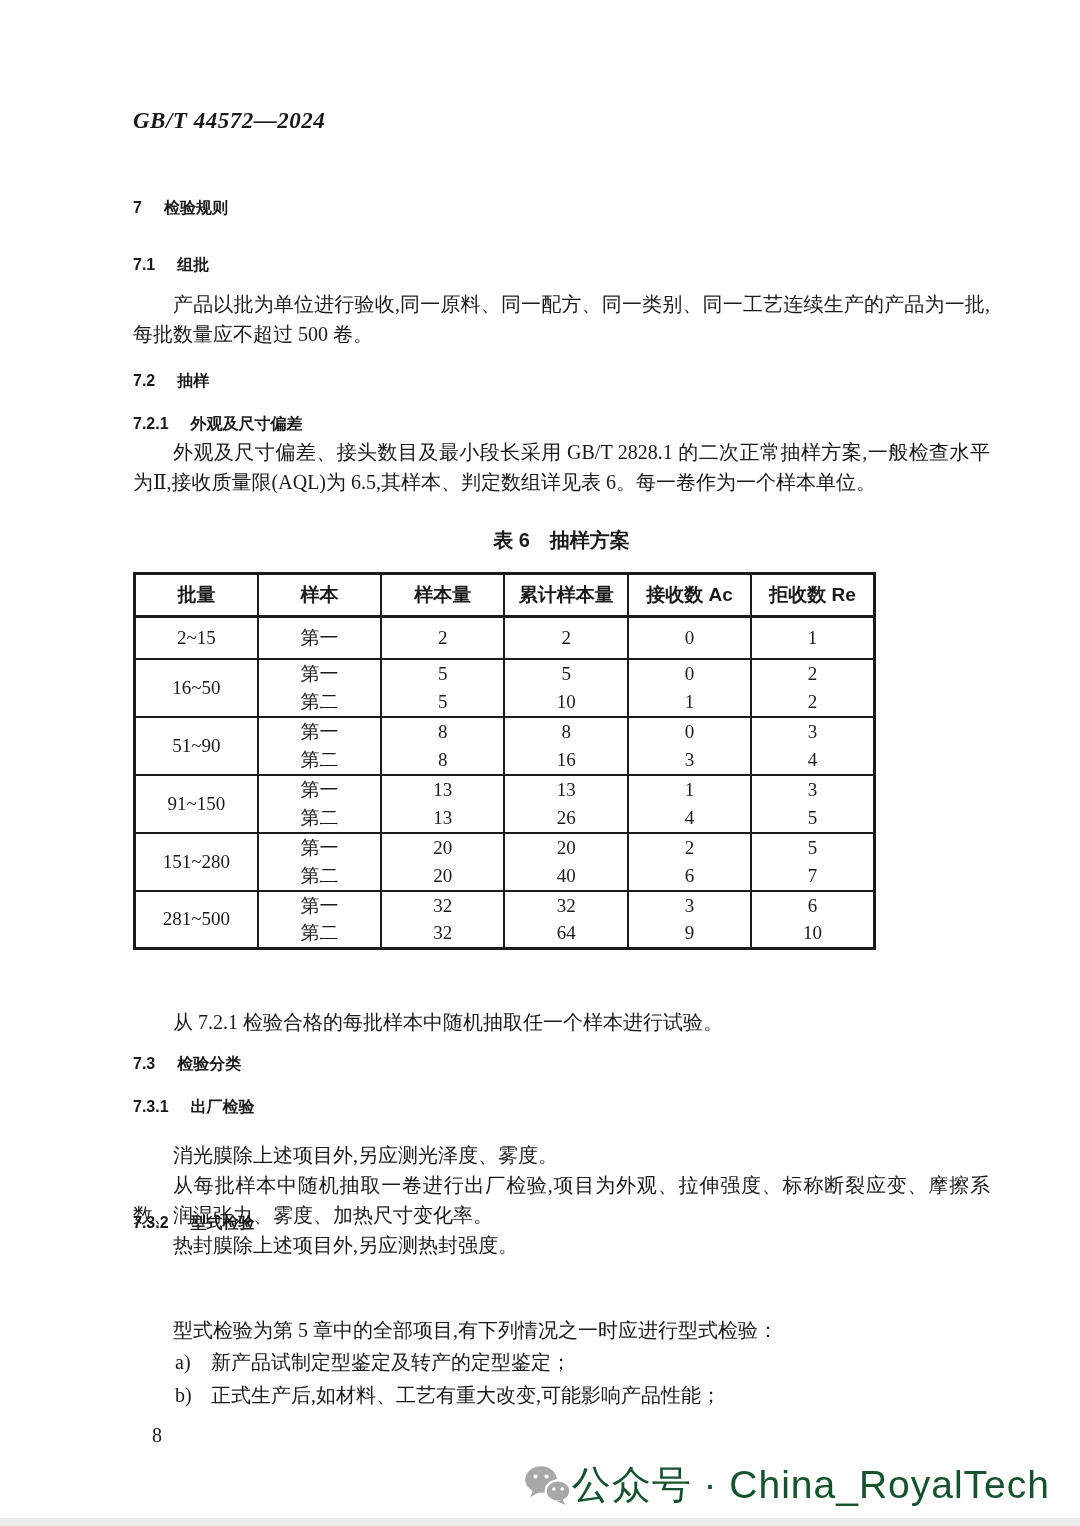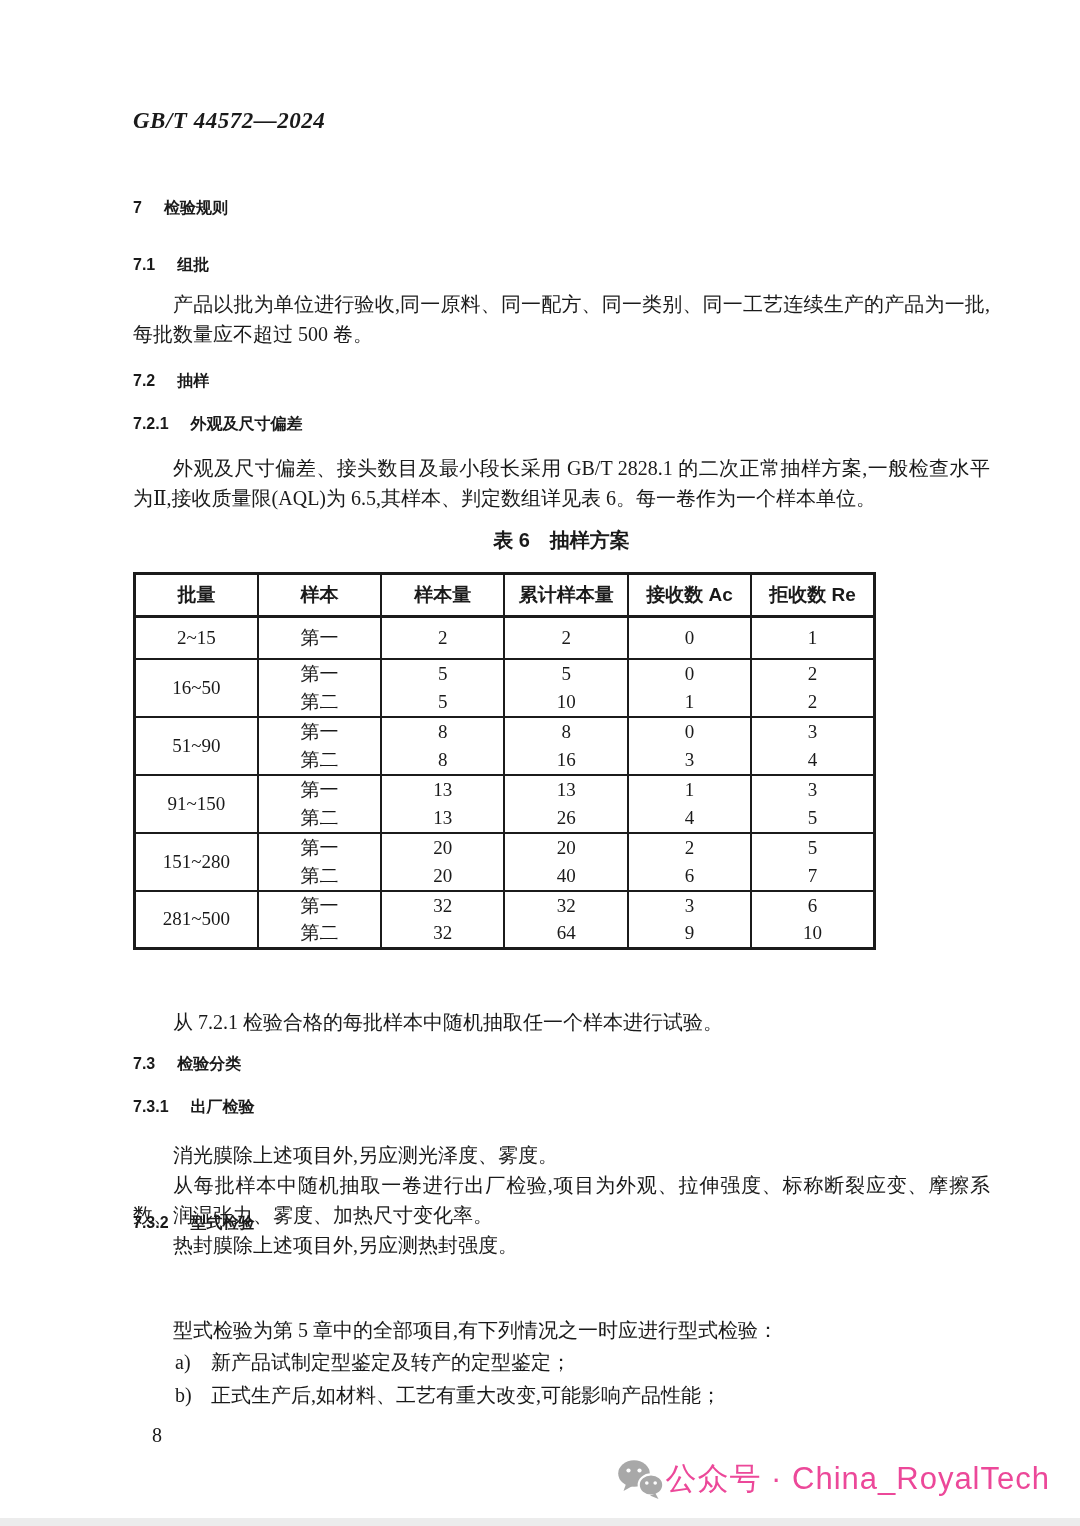--- a/index.html
+++ b/index.html
@@ -89,23 +89,23 @@
     font-size: 20px;
     font-family: "Liberation Serif", "DejaVu Serif", serif;
   }
 
   .watermark {
     position: absolute;
     top: 1458px;
     right: 30px;
     display: flex;
     align-items: center;
-    color: #ec4899;
-    font-family: "Liberation Sans", "DejaVu Sans", sans-serif;
-    font-size: 31px;
+    color: #14532d;
+    font-family: "Liberation Sans", "DejaVu Sans", sans-serif;
+    font-size: 39px;
     letter-spacing: 1px;
   }
   .watermark svg { display: block; }
 
   .bottom-strip {
     position: absolute;
     left: 0; bottom: 0;
     width: 100%; height: 8px;
     background: #ececec;
   }
@@ -128,21 +128,21 @@
   <div class="abs body-p" style="top:289px">产品以批为单位进行验收,同一原料、同一配方、同一类别、同一工艺连续生产的产品为一批,每批数量应不超过 500 卷。</div>
 
   <div class="abs h" style="top:367px">
     <span class="hnum">7.2</span><span>抽样</span>
   </div>
 
   <div class="abs h" style="top:410px">
     <span class="hnum">7.2.1</span><span>外观及尺寸偏差</span>
   </div>
 
-  <div class="abs body-p" style="top:453px">外观及尺寸偏差、接头数目及最小段长采用 GB/T 2828.1 的二次正常抽样方案,一般检查水平为Ⅱ,接收质量限(AQL)为 6.5,其样本、判定数组详见表 6。每一卷作为一个样本单位。</div>
+  <div class="abs body-p" style="top:437px">外观及尺寸偏差、接头数目及最小段长采用 GB/T 2828.1 的二次正常抽样方案,一般检查水平为Ⅱ,接收质量限(AQL)为 6.5,其样本、判定数组详见表 6。每一卷作为一个样本单位。</div>
 
   <div class="abs tbl-caption">表 6　抽样方案</div>
 
   <table class="abs sampling">
     <thead>
       <tr>
           <th>批量</th>
           <th>样本</th>
           <th>样本量</th>
           <th>累计样本量</th>

